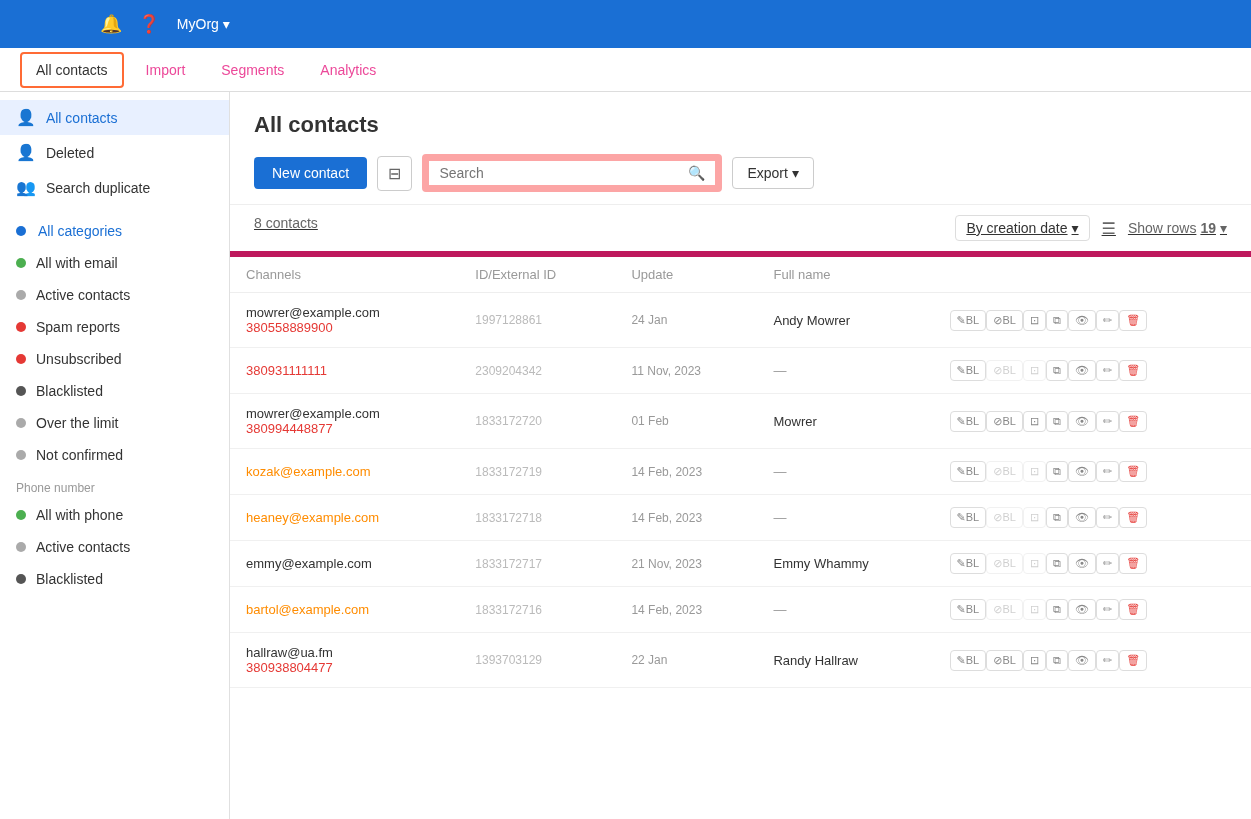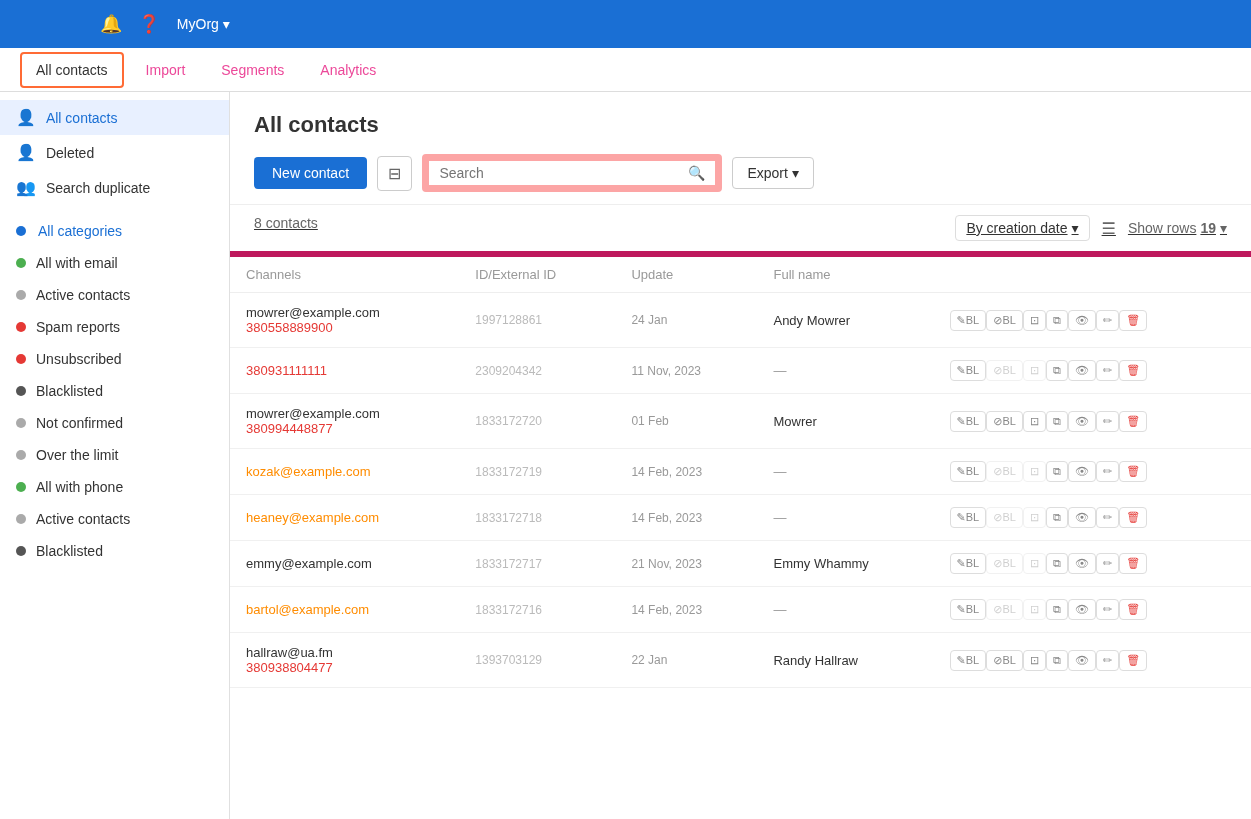--- a/index.html
+++ b/index.html
@@ -342,27 +342,28 @@
     <div class="sidebar-item">
       <span class="dot dot-red"></span>
       <span>Unsubscribed</span>
     </div>
     <div class="sidebar-item">
       <span class="dot dot-dark"></span>
       <span>Blacklisted</span>
     </div>
     <div class="sidebar-item">
       <span class="dot dot-gray"></span>
+      <span>Over the limit</span>
+    </div>
+    <div class="sidebar-item">
+      <span class="dot dot-gray"></span>
       <span>Not confirmed</span>
     </div>
-    <div class="sidebar-item">
-      <span class="dot dot-gray"></span>
-      <span>Over the limit</span>
-    </div>
-
+
+    <div class="sidebar-section-label">Phone number</div>
 
     <div class="sidebar-item">
       <span class="dot dot-green"></span>
       <span>All with phone</span>
     </div>
     <div class="sidebar-item">
       <span class="dot dot-gray"></span>
       <span>Active contacts</span>
     </div>
     <div class="sidebar-item">

